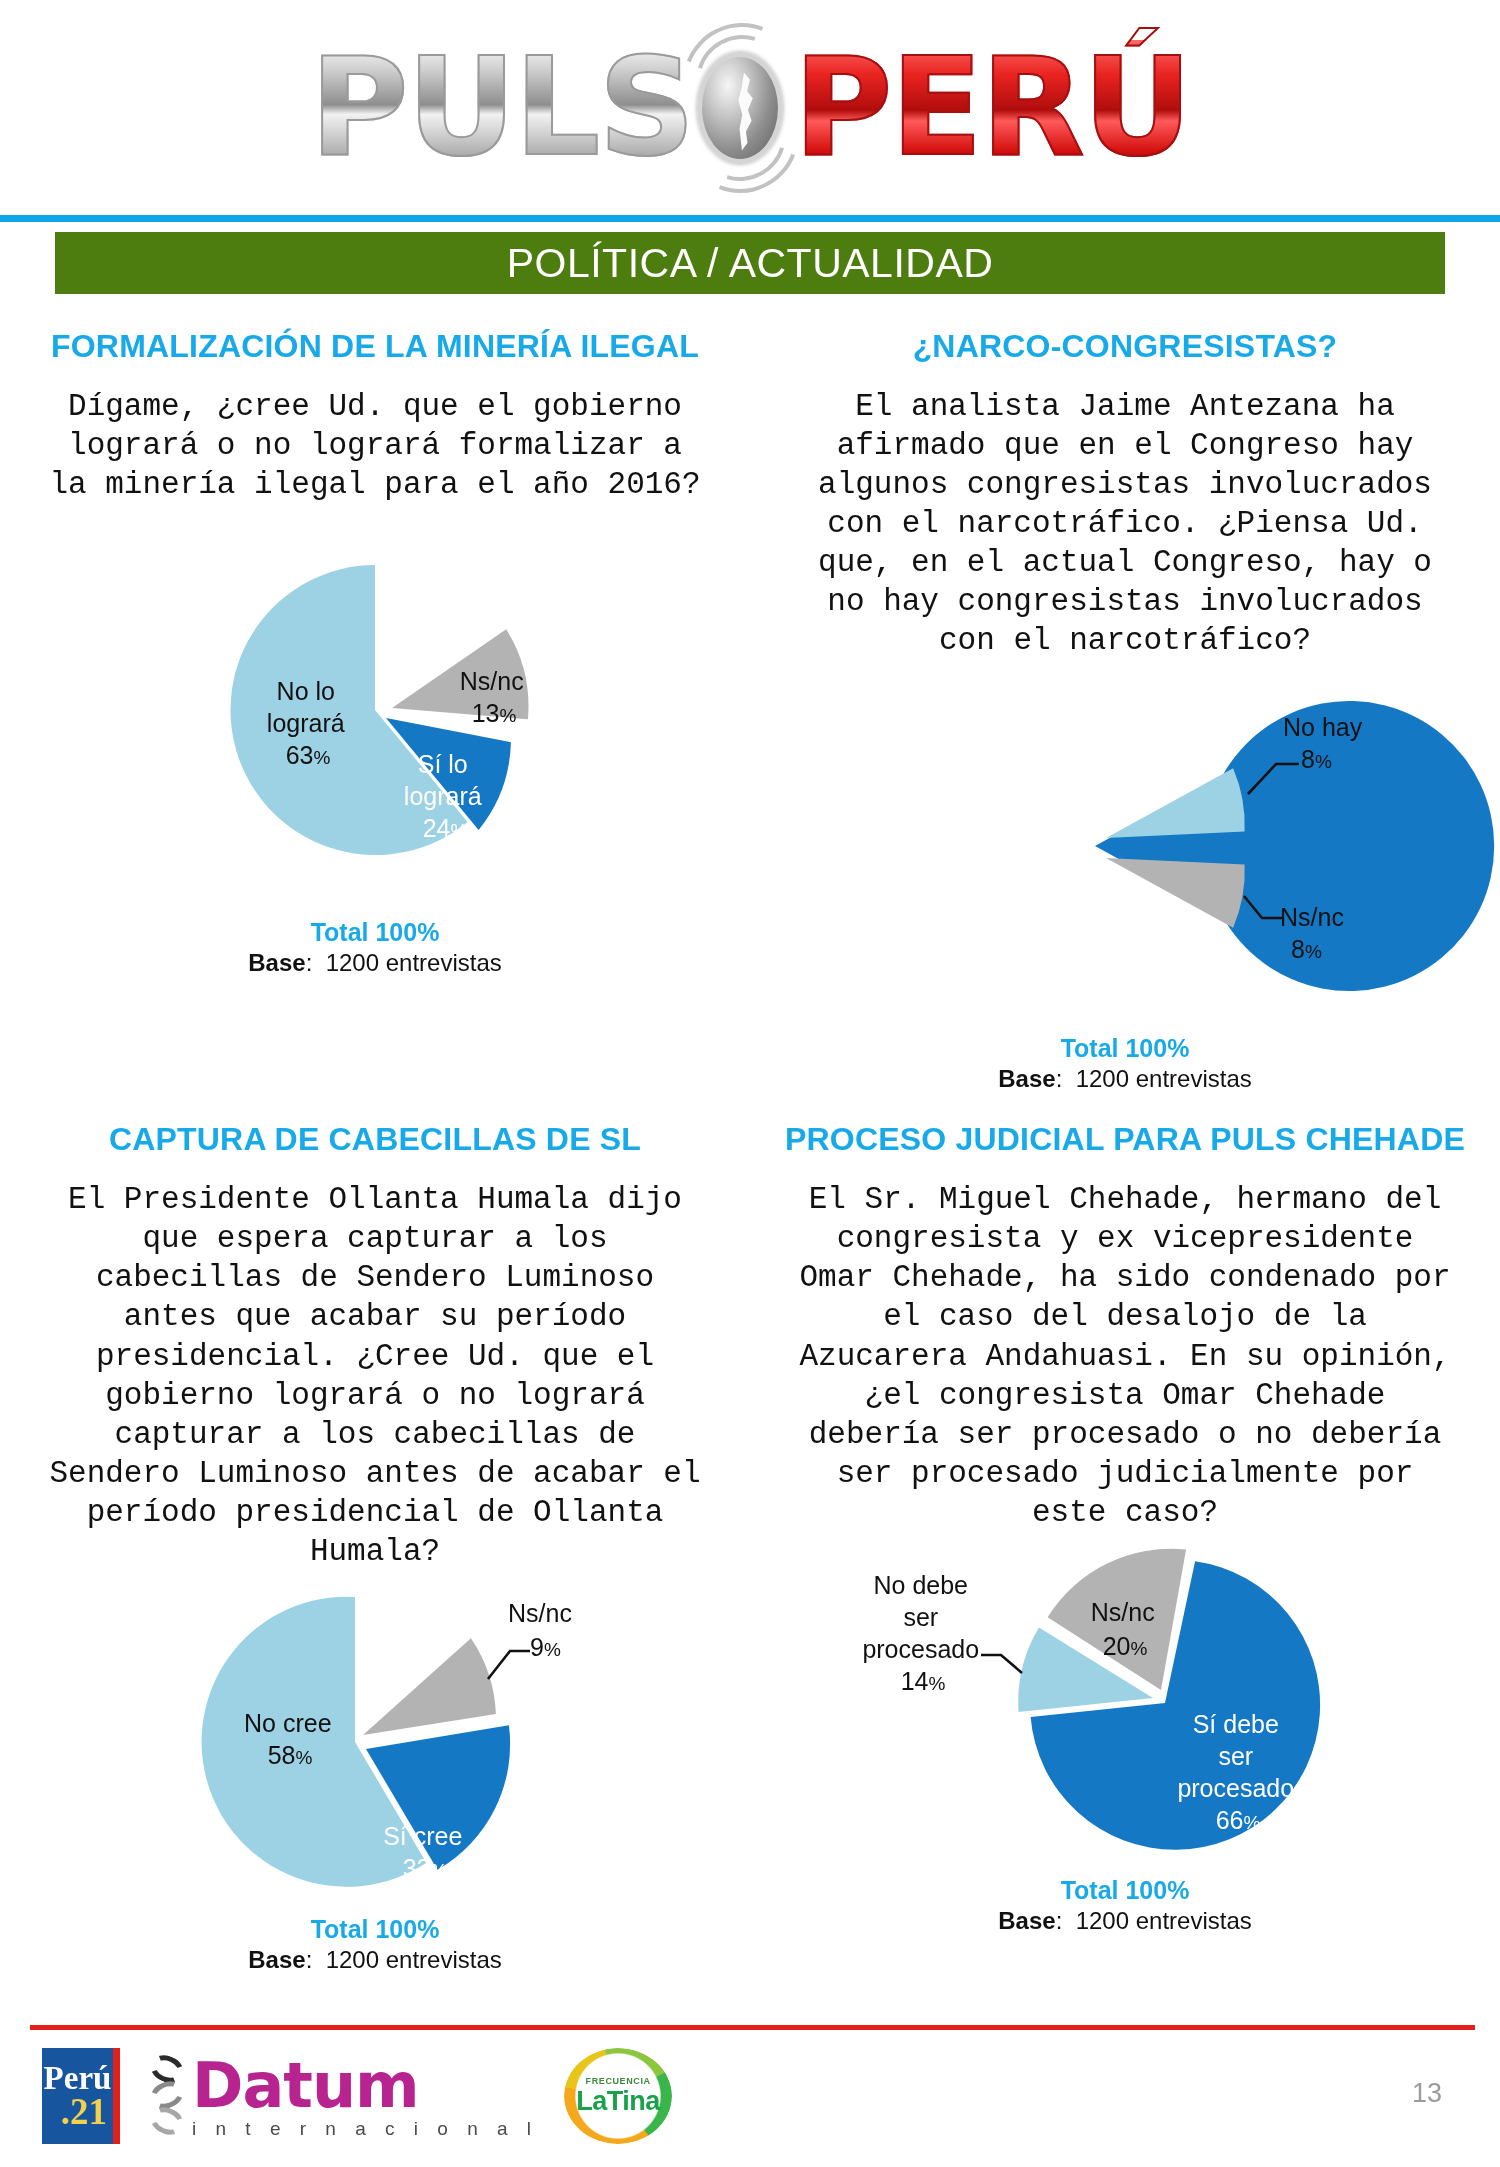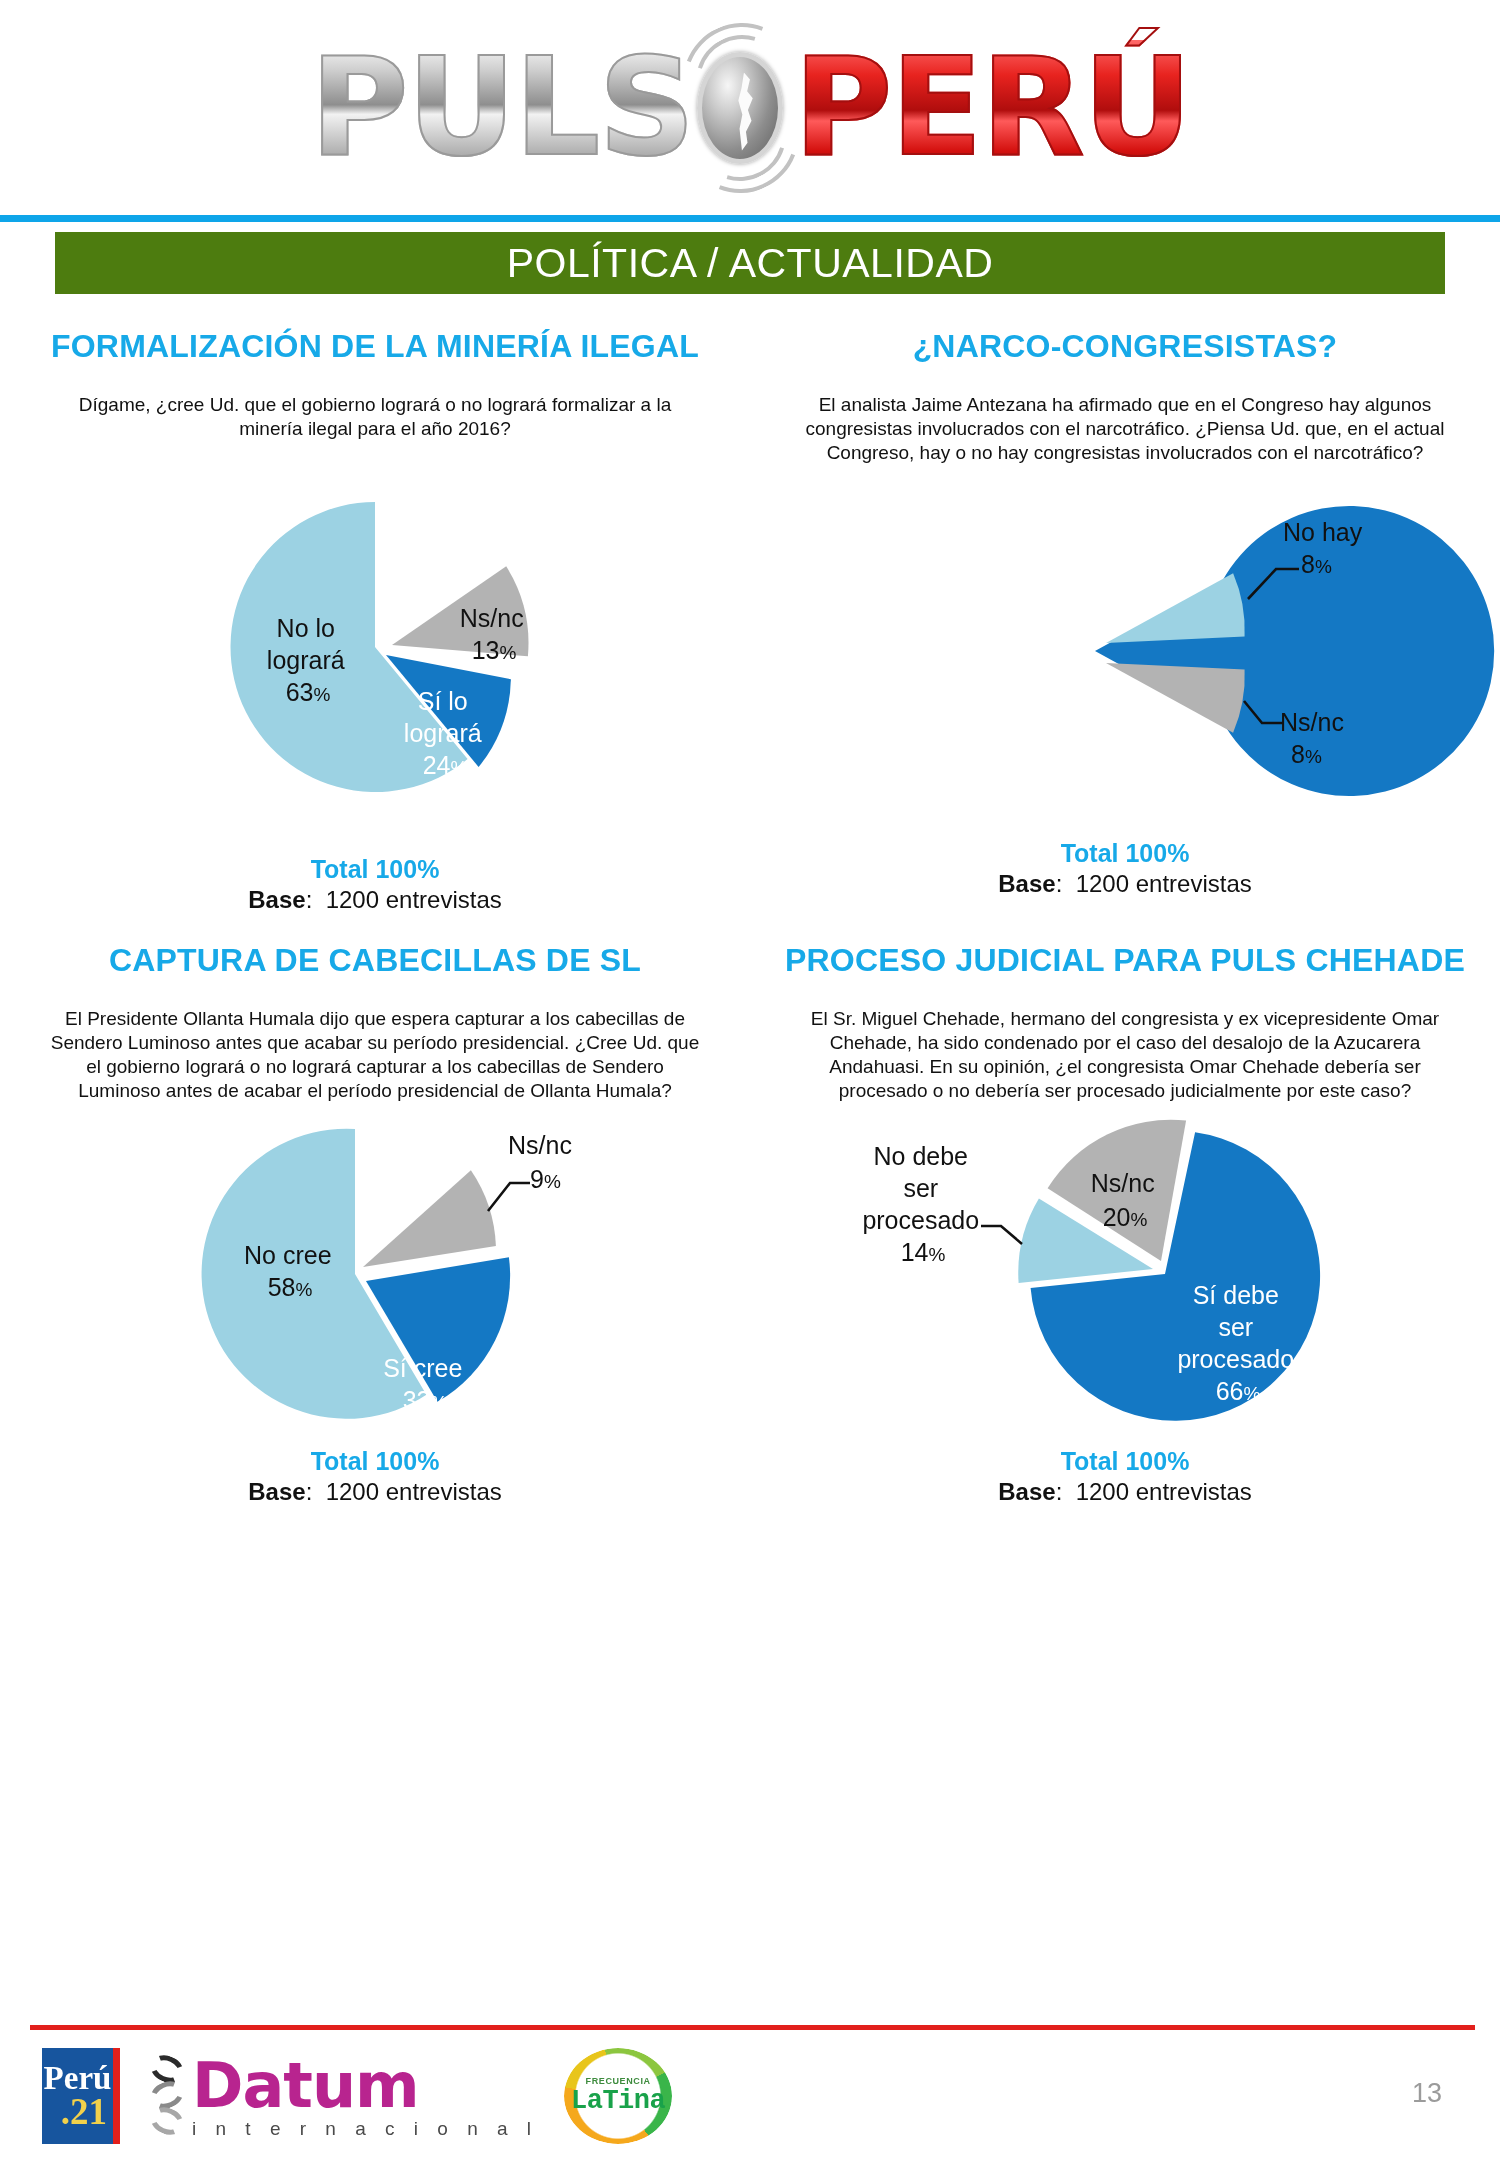--- a/index.html
+++ b/index.html
@@ -66,22 +66,22 @@
 
   
   .grid { position: absolute; top: 300px; left: 0; width: 1500px; }
   .row { display: flex; width: 1500px; }
   .panel { width: 750px; padding: 0 24px; display: flex; flex-direction: column; align-items: center; }
   .panel-title {
     color: #17a9e8; font-size: 32px; font-weight: bold; text-align: center;
     letter-spacing: .2px; margin-top: 28px;
   }
   .panel-question {
-    color: #111; font-size: 19px; line-height: 1.26; text-align: center;
-    margin-top: 28px; max-width: 660px;
+    color: #111; font-size: 31px; line-height: 1.26; text-align: center;
+    margin-top: 22px; max-width: 660px; font-family: Liberation Mono, monospace;
   }
   .chart-area { position: relative; width: 700px; margin-top: 6px; }
   .chart-area svg { display: block; margin: 0 auto; overflow: visible; }
   .slice-label { font-family: "Liberation Sans", sans-serif; }
   .slice-label .name { font-size: 25px; }
 
   .foot { text-align: center; margin-top: 8px; }
   .foot .total { color: #17a9e8; font-size: 25px; font-weight: bold; }
   .foot .base  { color: #111; font-size: 24px; margin-top: 2px; }
   .foot .base b { font-weight: bold; }
@@ -110,21 +110,21 @@
 
   .latina { position: relative; width: 108px; height: 96px; display:flex; align-items:center; justify-content:center; }
   .latina .ring {
     position: absolute; inset: 0; border-radius: 50%;
     background: conic-gradient(from 200deg,#f5a81c 0 22%,#e8c51b 22% 40%,#8cc63f 40% 62%,#3ab54a 62% 84%,#f5a81c 84% 100%);
     -webkit-mask: radial-gradient(circle, transparent 58%, #000 60%);
             mask: radial-gradient(circle, transparent 58%, #000 60%);
   }
   .latina .inner { text-align: center; z-index: 2; }
   .latina .frec { color:#3d8b3d; font-size: 9px; letter-spacing: .6px; font-weight: bold; }
-  .latina .name { color:#19a24a; font-size: 27px; font-weight: bold; letter-spacing: -.5px; font-family:Liberation Mono, monospace; }
+  .latina .name { color:#19a24a; font-size: 27px; font-weight: bold; letter-spacing: -.5px; font-family:Liberation Sans, sans-serif; }
 
   .pageno { position: absolute; right: 58px; top: 2078px; color:#9b9b9b; font-size: 27px; }
 </style>
 </head>
 <body>
 
 <div class="page">
 
   <div class="logo-band">
     <div class="logo-wrap">

